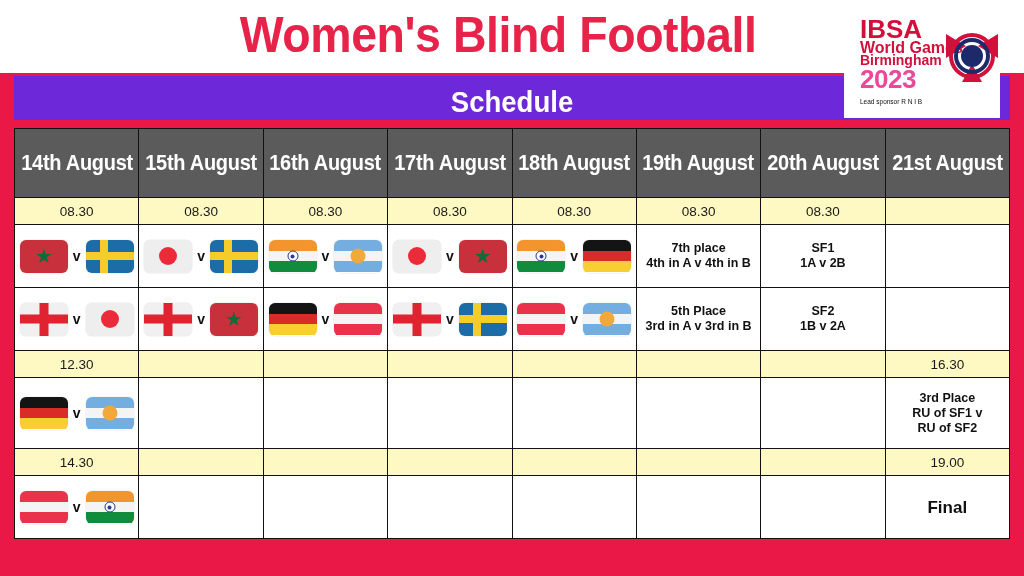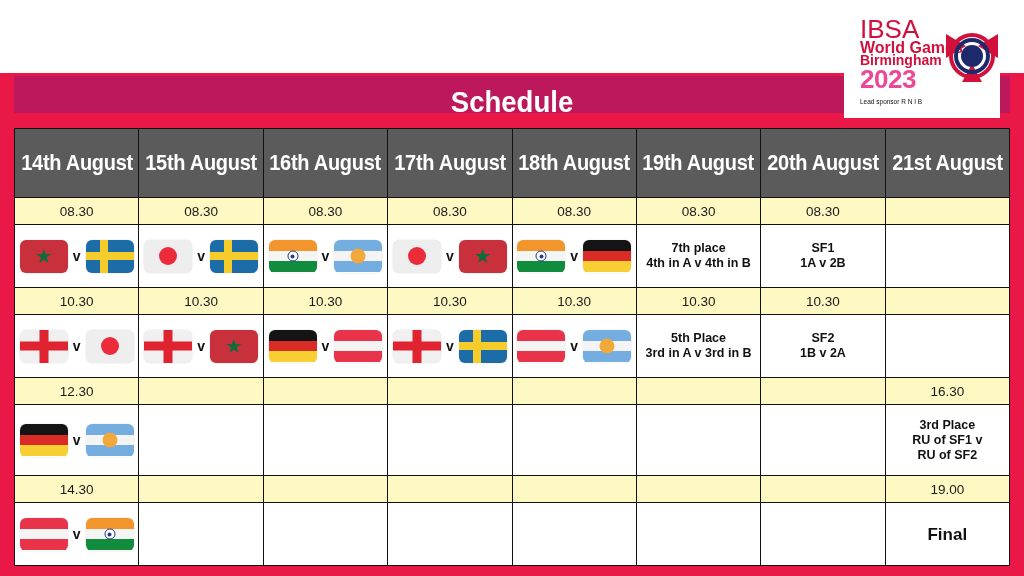--- a/index.html
+++ b/index.html
@@ -35,30 +35,30 @@
     white-space:nowrap;
   }
   
   #logo-box{
     position:absolute;right:24px;top:10px;width:156px;height:108px;
     background:#ffffff;z-index:40;
     overflow:hidden;
   }
   #logo-inner{position:absolute;left:8px;top:6px;width:148px;height:96px;}
   .logo-text{position:absolute;left:8px;font-family:"Liberation Sans",sans-serif;}
-  #logo-ibsa{top:0px;font-size:26px;font-weight:normal;color:#d2103c;letter-spacing:0px;line-height:26px;}
+  #logo-ibsa{top:0px;font-size:26px;font-weight:bold;color:#d2103c;letter-spacing:0px;line-height:26px;}
   #logo-wg{top:26px;font-size:16px;font-weight:bold;color:#d2103c;line-height:12px;}
   #logo-bham{top:38px;font-size:14px;font-weight:bold;color:#d2103c;line-height:12px;}
   #logo-year{top:50px;font-size:26px;font-weight:bold;color:#ec4899;line-height:27px;letter-spacing:-0.5px;}
   #logo-sponsor{top:82px;font-size:6.5px;color:#111;letter-spacing:0px;}
   #logo-mark{position:absolute;left:88px;top:6px;width:64px;height:72px;}
   
   #sched-band{
-    position:absolute;left:14px;top:76px;width:996px;height:37px;
-    background:#be185d;z-index:20;
+    position:absolute;left:14px;top:76px;width:996px;height:44px;
+    background:#6d28d9;z-index:20;
   }
   #sched-title{
     position:absolute;left:0;top:0;width:996px;height:52px;
     display:flex;align-items:center;justify-content:center;
     color:#ffffff;font-size:29px;font-weight:bold;letter-spacing:0px;
     transform:scaleX(0.95);
   }
   
   #table-wrap{
     position:absolute;left:14px;top:128px;width:996px;height:427px;
@@ -156,20 +156,23 @@
   .f-england .hbar{position:absolute;left:0;top:50%;transform:translateY(-50%);width:100%;height:9px;background:#e02330;}
   .empty-cell{background:#ffffff;}
 </style>
 </head>
 <body>
 
 <div id="page">
 
   <div id="red-frame"></div>
 
+  <div id="title-band">
+    <div id="main-title">Women's Blind Football</div>
+  </div>
 
   <div id="logo-box">
     <div id="logo-inner">
       <div class="logo-text" id="logo-ibsa">IBSA</div>
       <div class="logo-text" id="logo-wg">World Games</div>
       <div class="logo-text" id="logo-bham">Birmingham</div>
       <div class="logo-text" id="logo-year">2023</div>
       <div class="logo-text" id="logo-sponsor">Lead sponsor R N I B</div>
       <div id="logo-mark">
         <svg width="64" height="72" viewBox="0 0 64 72">
@@ -290,30 +293,20 @@
             </td>
             <td class="matchcell">
               <div class="txt">
                 <div>SF1</div>
                 <div>1A v 2B</div>
               </div>
             </td>
             <td class="matchcell empty-cell"></td>
           </tr>
           <tr>
-            <td class="timecell">10.30</td>
-            <td class="timecell">10.30</td>
-            <td class="timecell">10.30</td>
-            <td class="timecell">10.30</td>
-            <td class="timecell">10.30</td>
-            <td class="timecell">10.30</td>
-            <td class="timecell">10.30</td>
-            <td class="timecell"></td>
-          </tr>
-          <tr>
             <td class="matchcell">
               <div class="pair">
                 <span class="flag f-england">
                   <span class="vbar"></span>
                   <span class="hbar"></span>
                 </span>
                 <span class="vlabel">v</span>
                 <span class="flag f-japan">
                   <span class="disc"></span>
                 </span>

